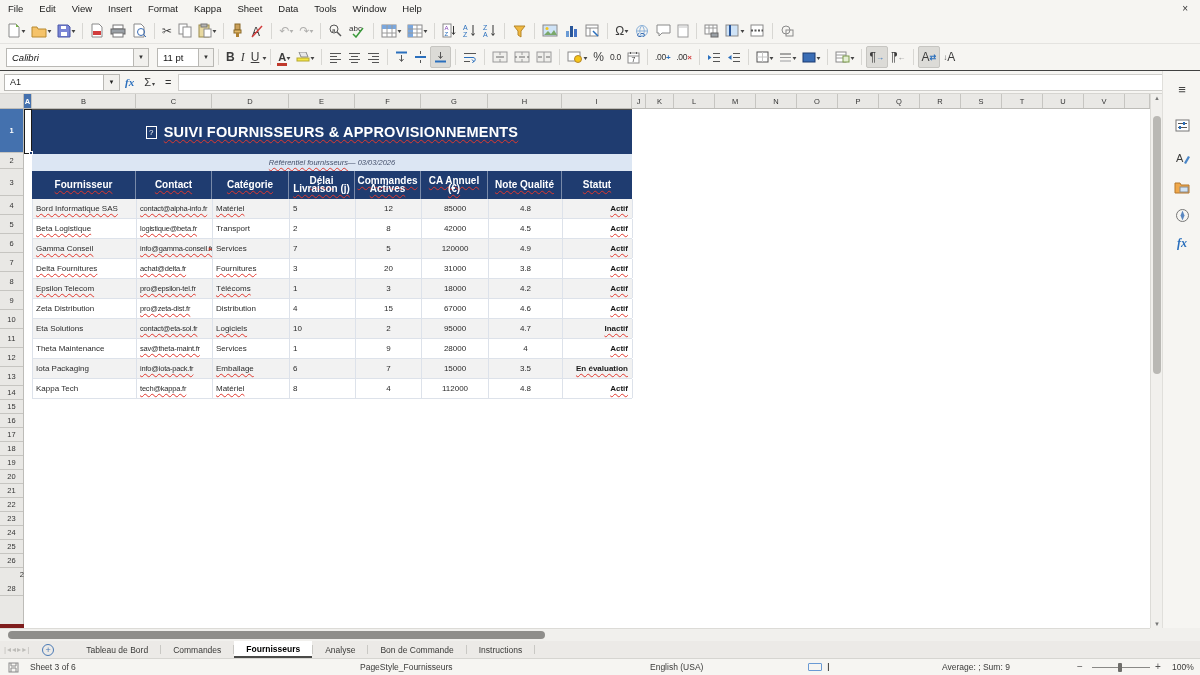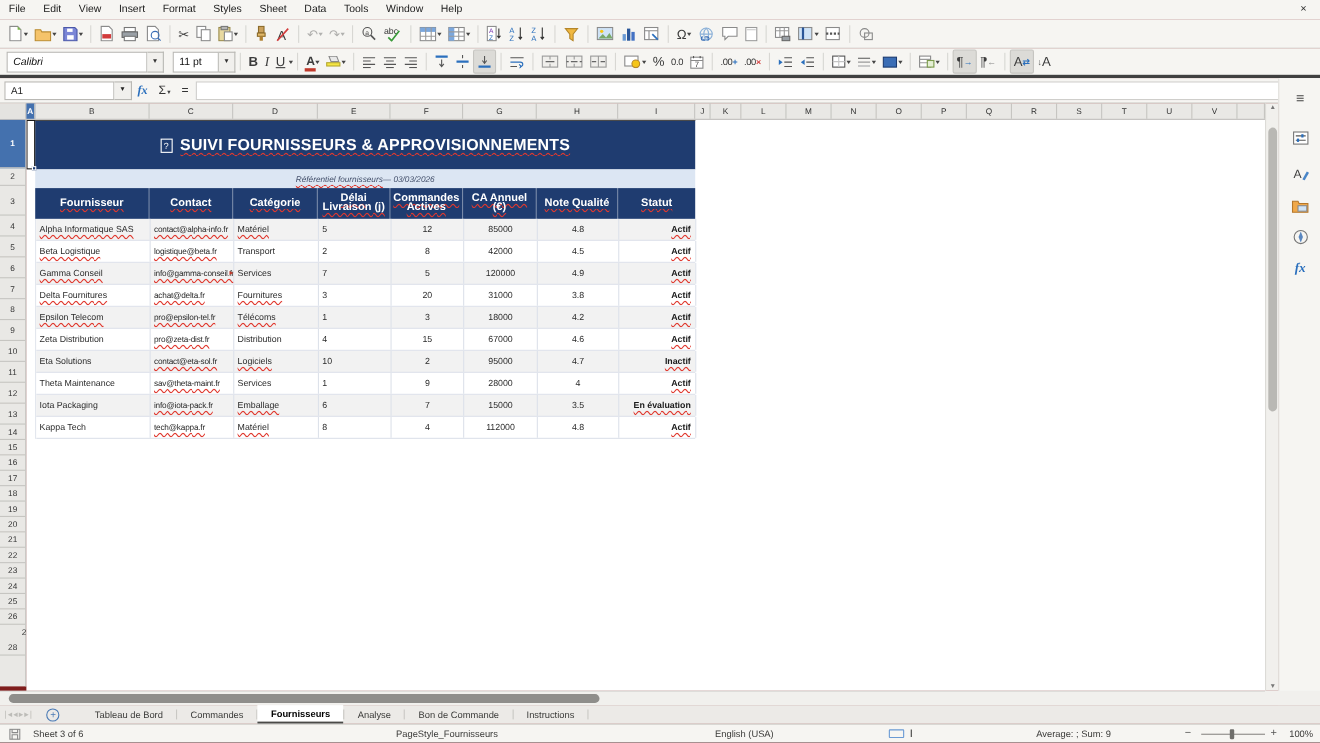--- a/index.html
+++ b/index.html
@@ -6,21 +6,21 @@
   #app{position:relative;width:1200px;height:675px;background:#7f1d1d;overflow:hidden;
        font-family:"Liberation Sans",sans-serif;color:#222;-webkit-font-smoothing:antialiased;}
   #app *{box-sizing:border-box;}
   .abs{position:absolute;}
   
   .chrome{background:#f6f5f2;}
   #menubar{top:0;left:0;width:1200px;height:18px;display:flex;align-items:center;font-size:9.5px;}
   .menu-item{padding:0 8px;line-height:18px;color:#1a1a1a;}
   #win-close{position:absolute;right:12px;top:0;line-height:18px;font-size:10px;color:#333;}
   #toolbar1{top:18px;left:0;width:1200px;height:26px;border-bottom:1px solid #e4e3e0;display:flex;align-items:center;padding-left:4px;}
-  #toolbar2{top:44px;left:0;width:1200px;height:27px;border-bottom:3px solid #404040;display:flex;align-items:center;padding-left:6px;}
+  #toolbar2{top:44px;left:0;width:1200px;height:27px;border-bottom:1px solid #404040;display:flex;align-items:center;padding-left:6px;}
   .ti{height:22px;display:inline-flex;align-items:center;justify-content:center;padding:0 3px;border-radius:2px;position:relative;}
   .ti svg{display:block;}
   .ti.active{background:#dcdbd7;border:1px solid #c6c5c1;}
   .dd{font-size:6px;color:#444;margin-left:1px;transform:scaleX(1.3);}
   .tsep{width:1px;height:16px;background:#d8d7d3;margin:0 4px;flex:0 0 1px;}
   .dis{opacity:.38;}
   .gly{font-size:12px;color:#3c3c3c;}
   .combo{height:19px;background:#fff;border:1px solid #b9b8b4;display:flex;align-items:center;font-size:9.5px;padding:0 5px;color:#111;}
   .combo-dd{width:15px;height:19px;border:1px solid #b9b8b4;border-left:none;background:#f1f0ed;display:flex;align-items:center;justify-content:center;font-size:6px;color:#333;}
   #fontname{width:128px;font-style:italic;}
@@ -107,21 +107,21 @@
 <body>
 
 <div id="app">
 
   <div id="menubar" class="abs chrome">
     <span class="menu-item">File</span>
       <span class="menu-item">Edit</span>
       <span class="menu-item">View</span>
       <span class="menu-item">Insert</span>
       <span class="menu-item">Format</span>
-      <span class="menu-item">Styles</span>
+      <span class="menu-item">Kappa</span>
       <span class="menu-item">Sheet</span>
       <span class="menu-item">Data</span>
       <span class="menu-item">Tools</span>
       <span class="menu-item">Window</span>
       <span class="menu-item">Help</span>
       <span id="win-close">×</span>
   </div>
 
   <div id="toolbar1" class="abs chrome">
     <span class="ti">
@@ -622,21 +622,21 @@
         </div>
         <div class="hcell" style="width: 74px;">
           <span class="sq">Note Qualité</span>
         </div>
         <div class="hcell" style="width: 70px;">
           <span class="sq">Statut</span>
         </div>
       </div>
     <div id="table-rows">
         <div class="trow alt">
-          <div class="tcell a-l" style="width: 104px;"><span class="sq">Alpha Informatique SAS</span></div>
+          <div class="tcell a-l" style="width: 104px;"><span class="sq">Bord Informatique SAS</span></div>
           <div class="tcell a-l email" style="width: 76px;"><span class="sq">contact@alpha-info.fr</span></div>
           <div class="tcell a-l" style="width: 77px;"><span class="sq">Matériel</span></div>
           <div class="tcell a-l" style="width: 66px;"><span>5</span></div>
           <div class="tcell a-c" style="width: 66px;"><span>12</span></div>
           <div class="tcell a-c" style="width: 67px;"><span>85000</span></div>
           <div class="tcell a-c" style="width: 74px;"><span>4.8</span></div>
           <div class="tcell a-r statut" style="width: 70px;"><span class="sq">Actif</span></div>
         </div>
         <div class="trow">
           <div class="tcell a-l" style="width: 104px;"><span class="sq">Beta Logistique</span></div>

